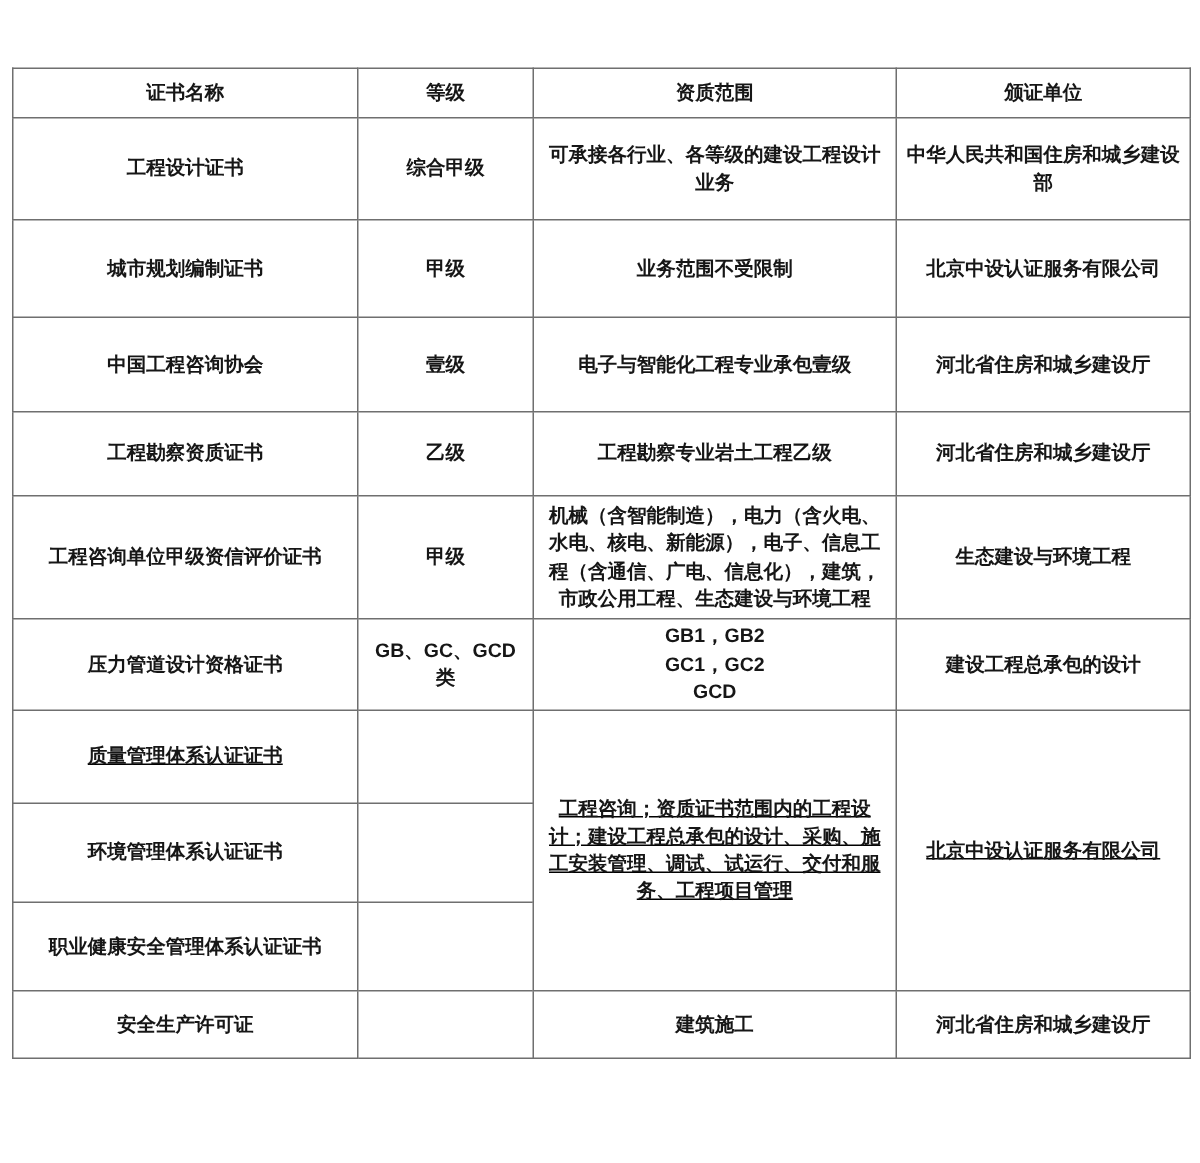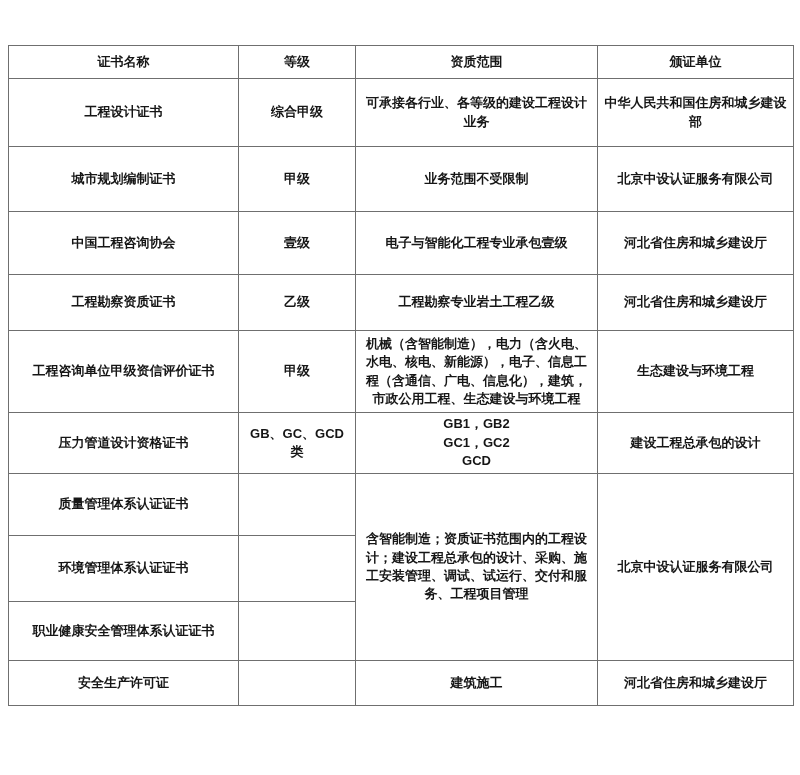--- a/index.html
+++ b/index.html
@@ -107,24 +107,24 @@
         <td>生态建设与环境工程</td>
       </tr>
       <tr style="height:61px;">
         <td>压力管道设计资格证书</td>
         <td>GB、GC、GCD 类</td>
         <td class="multiline">GB1，GB2
 GC1，GC2
 GCD</td>
         <td>建设工程总承包的设计</td>
       </tr>
-      <tr style="height:62px;">
+      <tr style="height:62px;text-decoration:underline;">
         <td>质量管理体系认证证书</td>
         <td></td>
-        <td class="align-left" rowspan="3">含智能制造；资质证书范围内的工程设计；建设工程总承包的设计、采购、施工安装管理、调试、试运行、交付和服务、工程项目管理</td>
+        <td class="align-left" rowspan="3">工程咨询；资质证书范围内的工程设计；建设工程总承包的设计、采购、施工安装管理、调试、试运行、交付和服务、工程项目管理</td>
         <td rowspan="3">北京中设认证服务有限公司</td>
       </tr>
       <tr style="height:66px;">
         <td>环境管理体系认证证书</td>
         <td></td>
       </tr>
       <tr style="height:59px;">
         <td>职业健康安全管理体系认证证书</td>
         <td></td>
       </tr>

